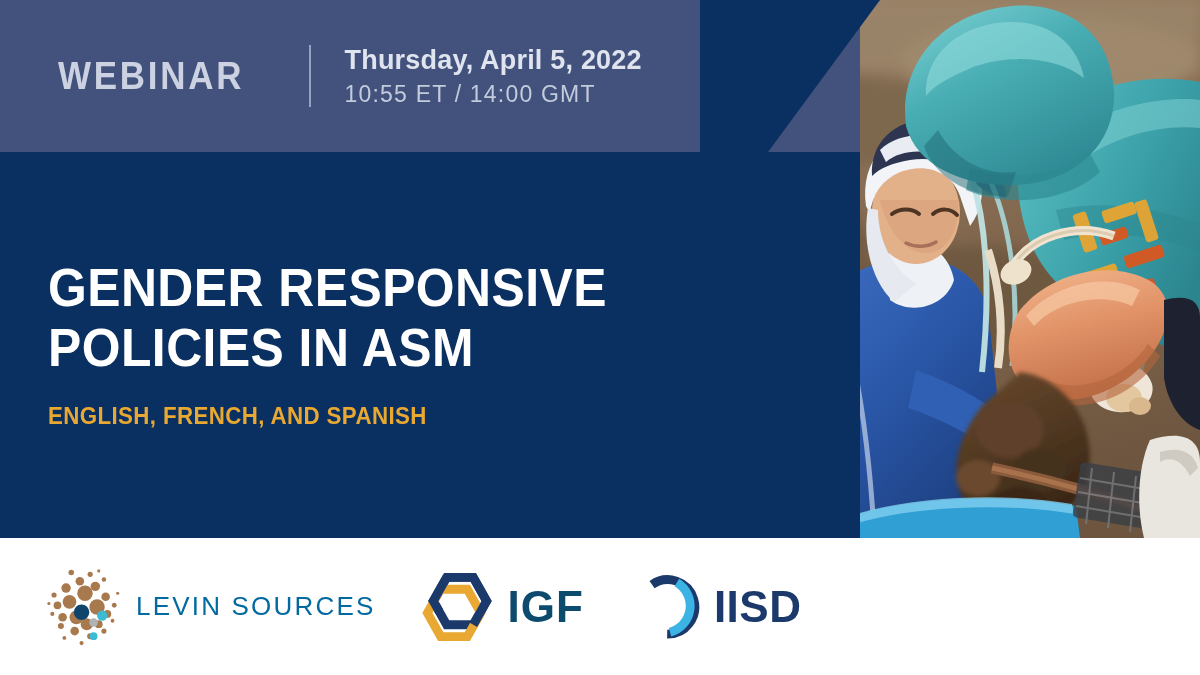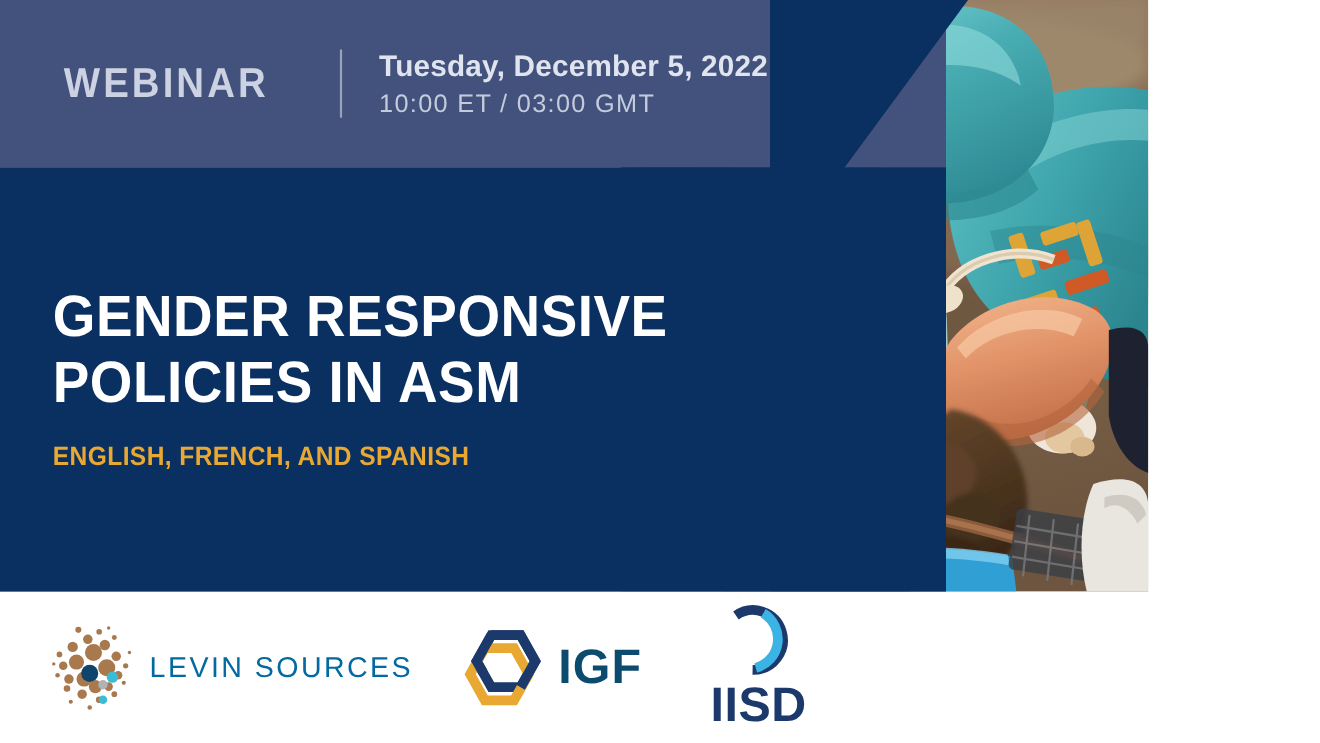--- a/index.html
+++ b/index.html
@@ -4,21 +4,21 @@
 <style>
   * { margin:0; padding:0; box-sizing:border-box; }
   html,body { width:1200px; height:675px; }
   body {
     font-family:"Liberation Sans", sans-serif;
     background:#ffffff;
     overflow:hidden;
   }
   .poster {
     position:relative;
-    width:1044px;
+    width:1200px;
     height:675px;
     overflow:hidden;
     background:#ffffff;
   }
 
   
   .photo-panel {
     position:absolute;
     top:0; right:0;
     width:480px;
@@ -155,21 +155,21 @@
   .logo-igf { margin-left:44px; }
   .igf-mark { width:74px; height:74px; display:block; }
   .igf-word {
     margin-left:14px;
     font-size:44px;
     font-weight:bold;
     color:#0c4a6e;
     letter-spacing:1px;
     white-space:nowrap;
   }
-  .logo-iisd { margin-left:48px;flex-direction:column; }
+  .logo-iisd { margin-left:48px; }
   .iisd-mark { width:68px; height:68px; display:block; }
   .iisd-word {
     margin-left:14px;
     font-size:44px;
     font-weight:bold;
     color:#1b3a6b;
     letter-spacing:0.5px;
     white-space:nowrap;
   }
 </style>
@@ -366,22 +366,22 @@
 
     <path d="M 0 0 L 180 0 L 0 152 Z" fill="#42527c"></path>
 
     <path d="M 0 0 L 180 0 L 68 152 L 44 360 L 128 538 L 0 538 Z" fill="#0a2f61"></path>
   </svg>
 
   <div class="header-inner">
     <div class="webinar-word">WEBINAR</div>
     <div class="header-divider"></div>
     <div class="header-datetime">
-      <div class="header-date">Tuesday, December 5, 2022</div>
-      <div class="header-time">10:00 ET / 03:00 GMT</div>
+      <div class="header-date">Thursday, April 5, 2022</div>
+      <div class="header-time">10:55 ET / 14:00 GMT</div>
     </div>
   </div>
 
   <div class="title-block">
     <div class="title-line">GENDER RESPONSIVE</div>
     <div class="title-line">POLICIES IN ASM</div>
     <div class="subtitle">ENGLISH, FRENCH, AND SPANISH</div>
   </div>
 
   <div class="footer">

